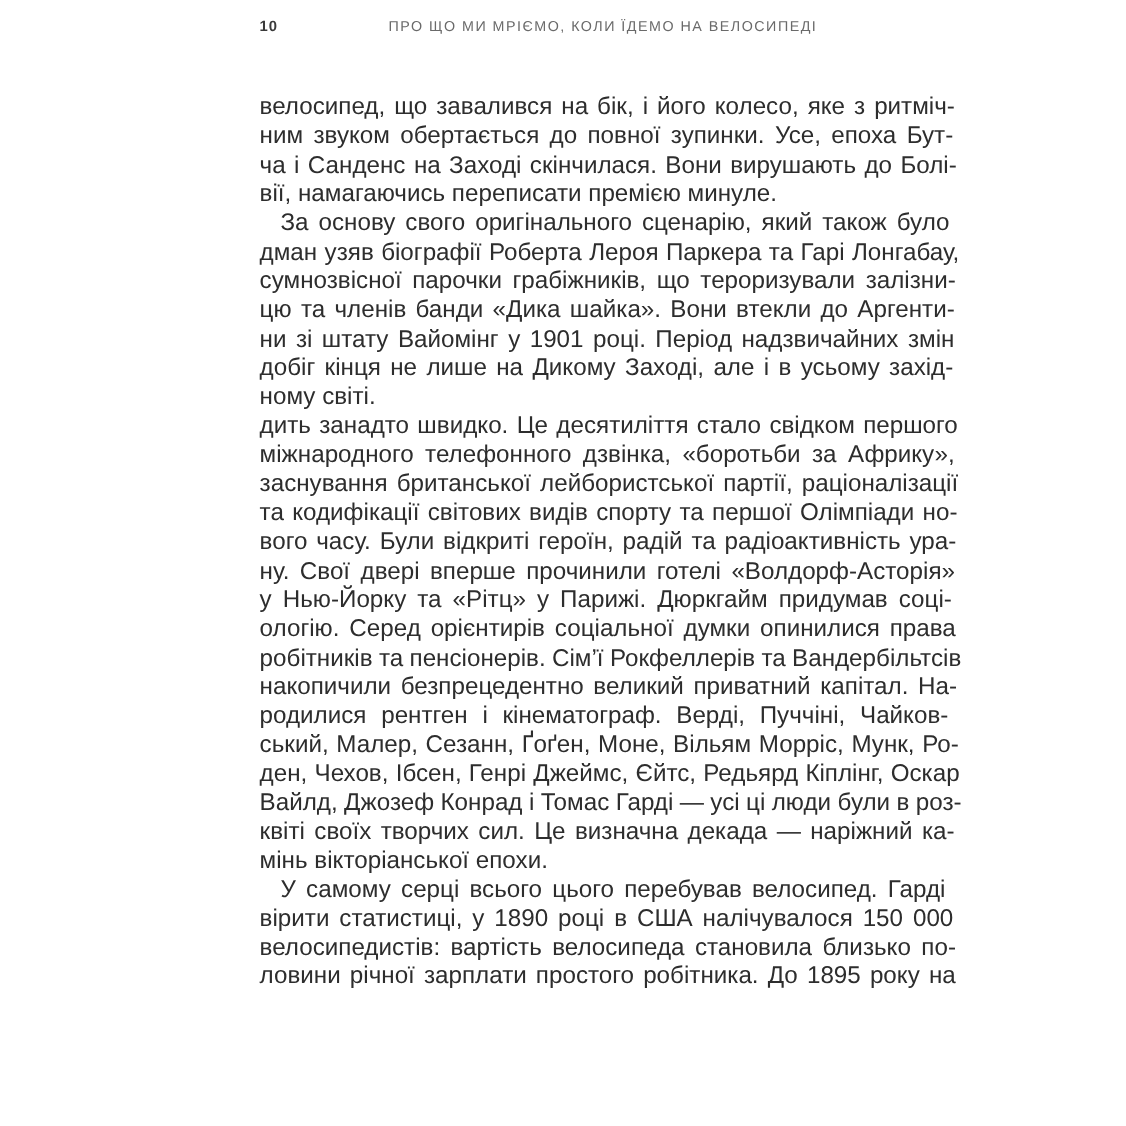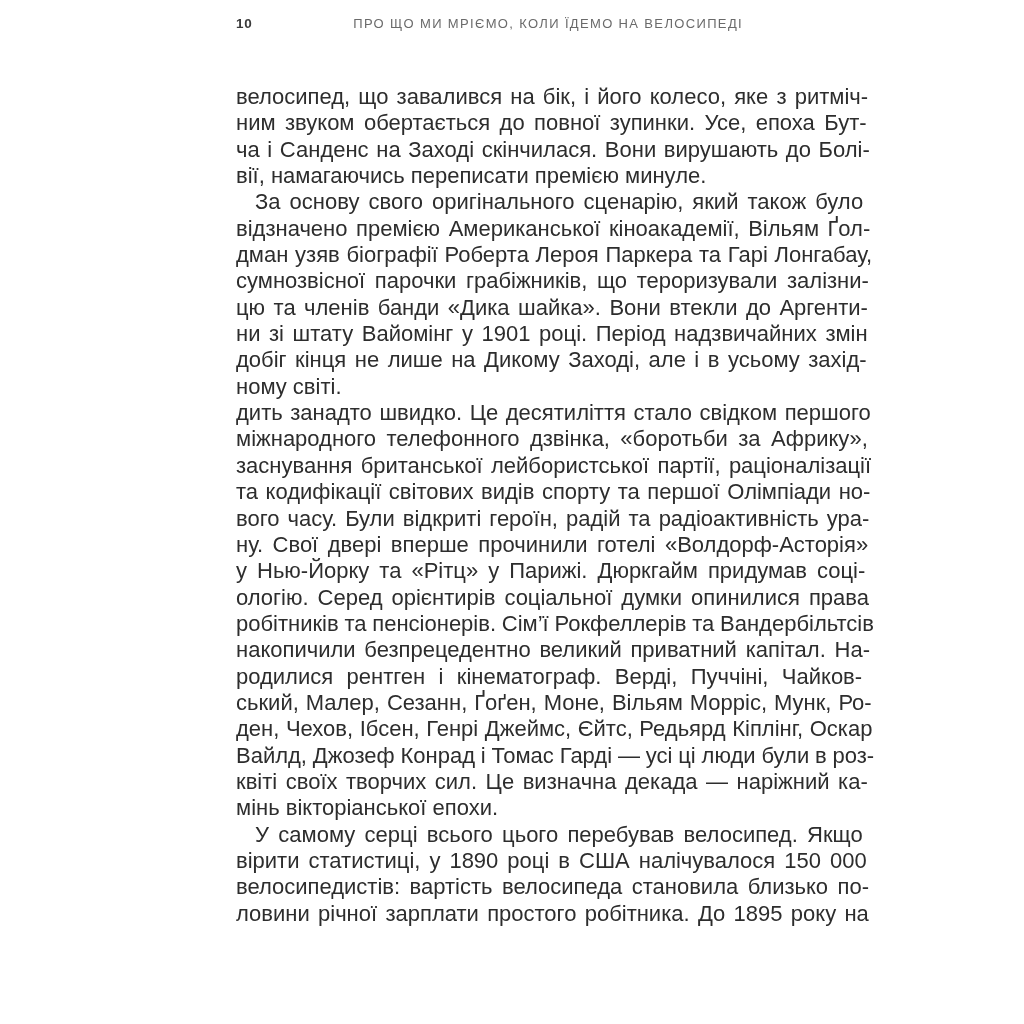--- a/index.html
+++ b/index.html
@@ -66,21 +66,20 @@
   <div class="page-header">
     <span class="page-number">10</span>
     <span class="running-head">ПРО ЩО МИ МРІЄМО, КОЛИ ЇДЕМО НА ВЕЛОСИПЕДІ</span>
   </div>
   <div class="body-text">
       <div class="line"><span style="word-spacing: 2.06094px;">велосипед, що завалився на бік, і його колесо, яке з ритміч-</span></div>
       <div class="line"><span style="word-spacing: 3.29102px;">ним звуком обертається до повної зупинки. Усе, епоха Бут-</span></div>
       <div class="line"><span style="word-spacing: 1.52951px;">ча і Санденс на Заході скінчилася. Вони вирушають до Болі-</span></div>
       <div class="line"><span>вії, намагаючись переписати премією минуле.</span></div>
       <div class="line indent"><span style="word-spacing: 2.94866px;">За основу свого оригінального сценарію, який також було</span></div>
-      <div class="line"><span style="word-spacing: 2.40313px;">відзначено премією Американської кіноакадемії, Вільям Ґол-</span></div>
       <div class="line"><span style="word-spacing: 0.611328px;">дман узяв біографії Роберта Лероя Паркера та Гарі Лонгабау,</span></div>
       <div class="line"><span style="word-spacing: 3.49688px;">сумнозвісної парочки грабіжників, що тероризували залізни-</span></div>
       <div class="line"><span style="word-spacing: 2.34028px;">цю та членів банди «Дика шайка». Вони втекли до Аргенти-</span></div>
       <div class="line"><span style="word-spacing: 2.47743px;">ни зі штату Вайомінг у 1901 році. Період надзвичайних змін</span></div>
       <div class="line"><span style="word-spacing: 2.38494px;">добіг кінця не лише на Дикому Заході, але і в усьому захід-</span></div>
       <div class="line"><span>ному світі.</span></div>
       <div class="line"><span style="word-spacing: 1.46652px;">дить занадто швидко. Це десятиліття стало свідком першого</span></div>
       <div class="line"><span style="word-spacing: 4.25px;">міжнародного телефонного дзвінка, «боротьби за Африку»,</span></div>
       <div class="line"><span style="word-spacing: 2.18359px;">заснування британської лейбористської партії, раціоналізації</span></div>
       <div class="line"><span style="word-spacing: 1.4375px;">та кодифікації світових видів спорту та першої Олімпіади но-</span></div>
@@ -89,18 +88,18 @@
       <div class="line"><span style="word-spacing: 3.90234px;">у Нью-Йорку та «Рітц» у Парижі. Дюркгайм придумав соці-</span></div>
       <div class="line"><span style="word-spacing: 2.86719px;">ологію. Серед орієнтирів соціальної думки опинилися права</span></div>
       <div class="line"><span style="word-spacing: -0.328125px;">робітників та пенсіонерів. Сім’ї Рокфеллерів та Вандербільтсів</span></div>
       <div class="line"><span style="word-spacing: 2.63437px;">накопичили безпрецедентно великий приватний капітал. На-</span></div>
       <div class="line"><span style="word-spacing: 7.28125px;">родилися рентген і кінематограф. Верді, Пуччіні, Чайков-</span></div>
       <div class="line"><span style="word-spacing: 0.830078px;">ський, Малер, Сезанн, Ґоґен, Моне, Вільям Морріс, Мунк, Ро-</span></div>
       <div class="line"><span style="word-spacing: 0.46875px;">ден, Чехов, Ібсен, Генрі Джеймс, Єйтс, Редьярд Кіплінг, Оскар</span></div>
       <div class="line"><span style="word-spacing: -0.266927px;">Вайлд, Джозеф Конрад і Томас Гарді — усі ці люди були в роз-</span></div>
       <div class="line"><span style="word-spacing: 2.42882px;">квіті своїх творчих сил. Це визначна декада — наріжний ка-</span></div>
       <div class="line"><span>мінь вікторіанської епохи.</span></div>
-      <div class="line indent"><span style="word-spacing: 3.20089px;">У самому серці всього цього перебував велосипед. Якщо</span></div>
+      <div class="line indent"><span style="word-spacing: 3.20089px;">У самому серці всього цього перебував велосипед. Гарді</span></div>
       <div class="line"><span style="word-spacing: 2.89583px;">вірити статистиці, у 1890 році в США налічувалося 150 000</span></div>
       <div class="line"><span style="word-spacing: 3.35625px;">велосипедистів: вартість велосипеда становила близько по-</span></div>
       <div class="line"><span style="word-spacing: 2.18945px;">ловини річної зарплати простого робітника. До 1895 року на</span></div>
     </div>
 </div>
 
 </body></html>

